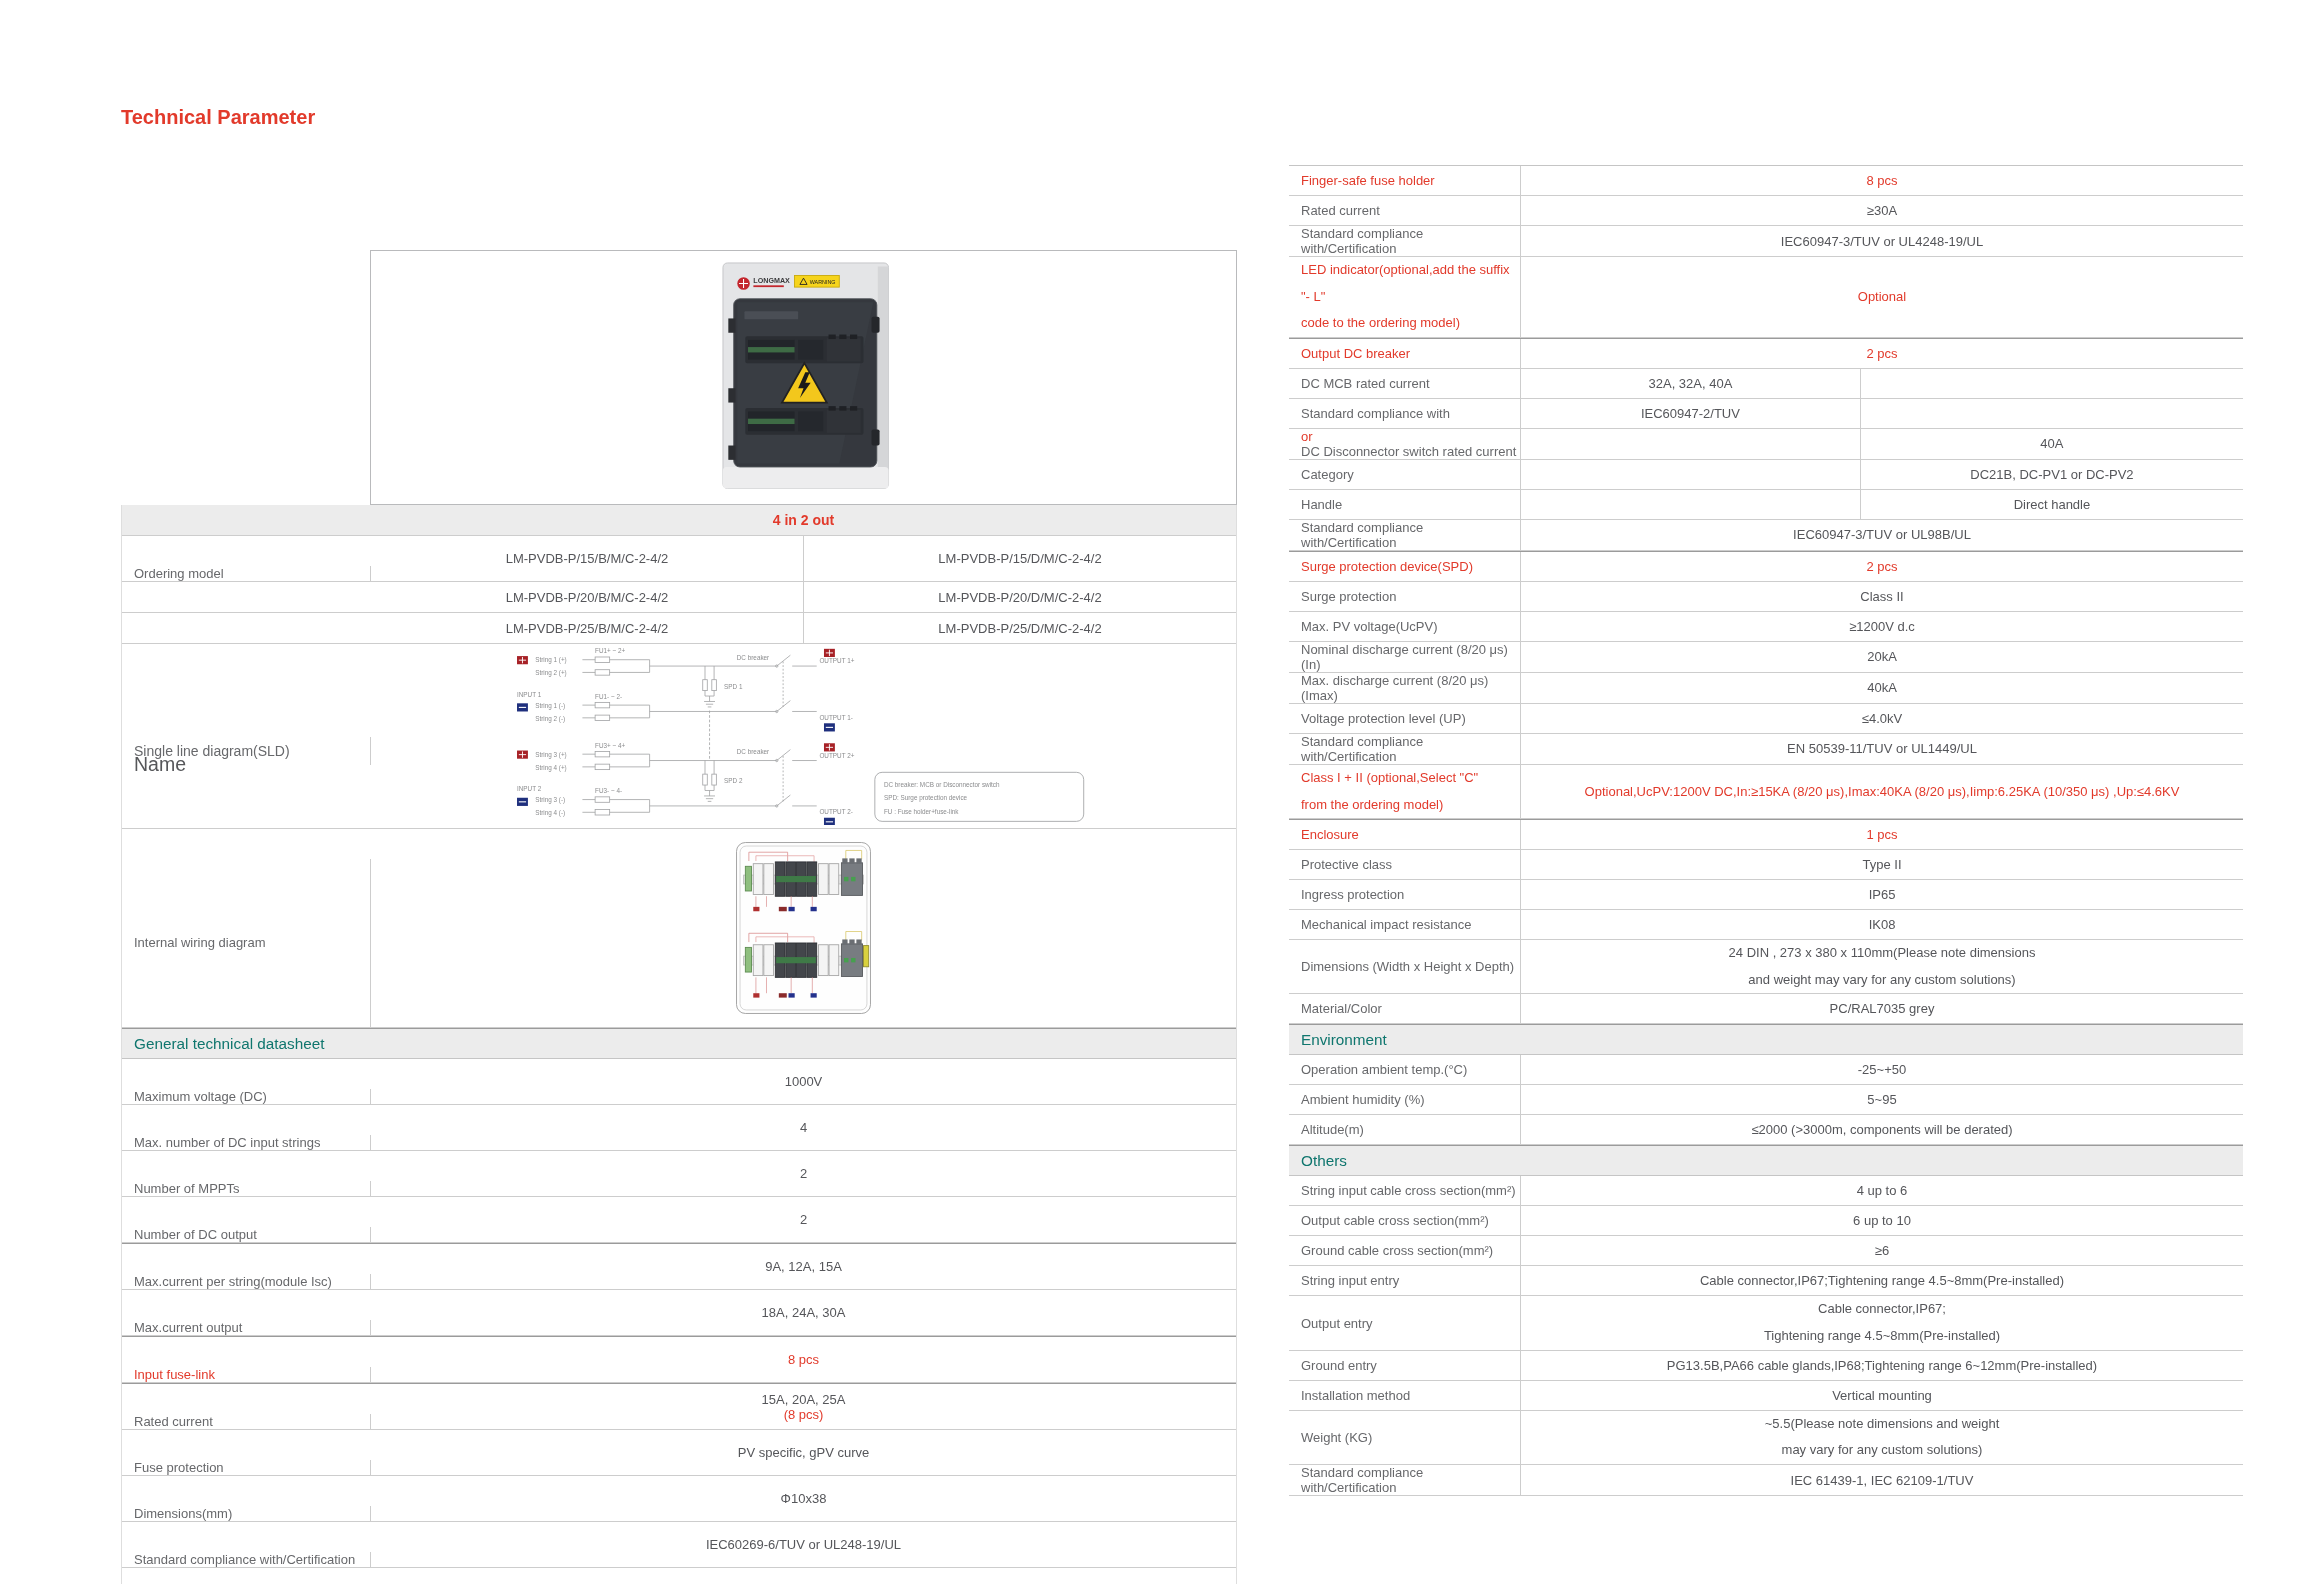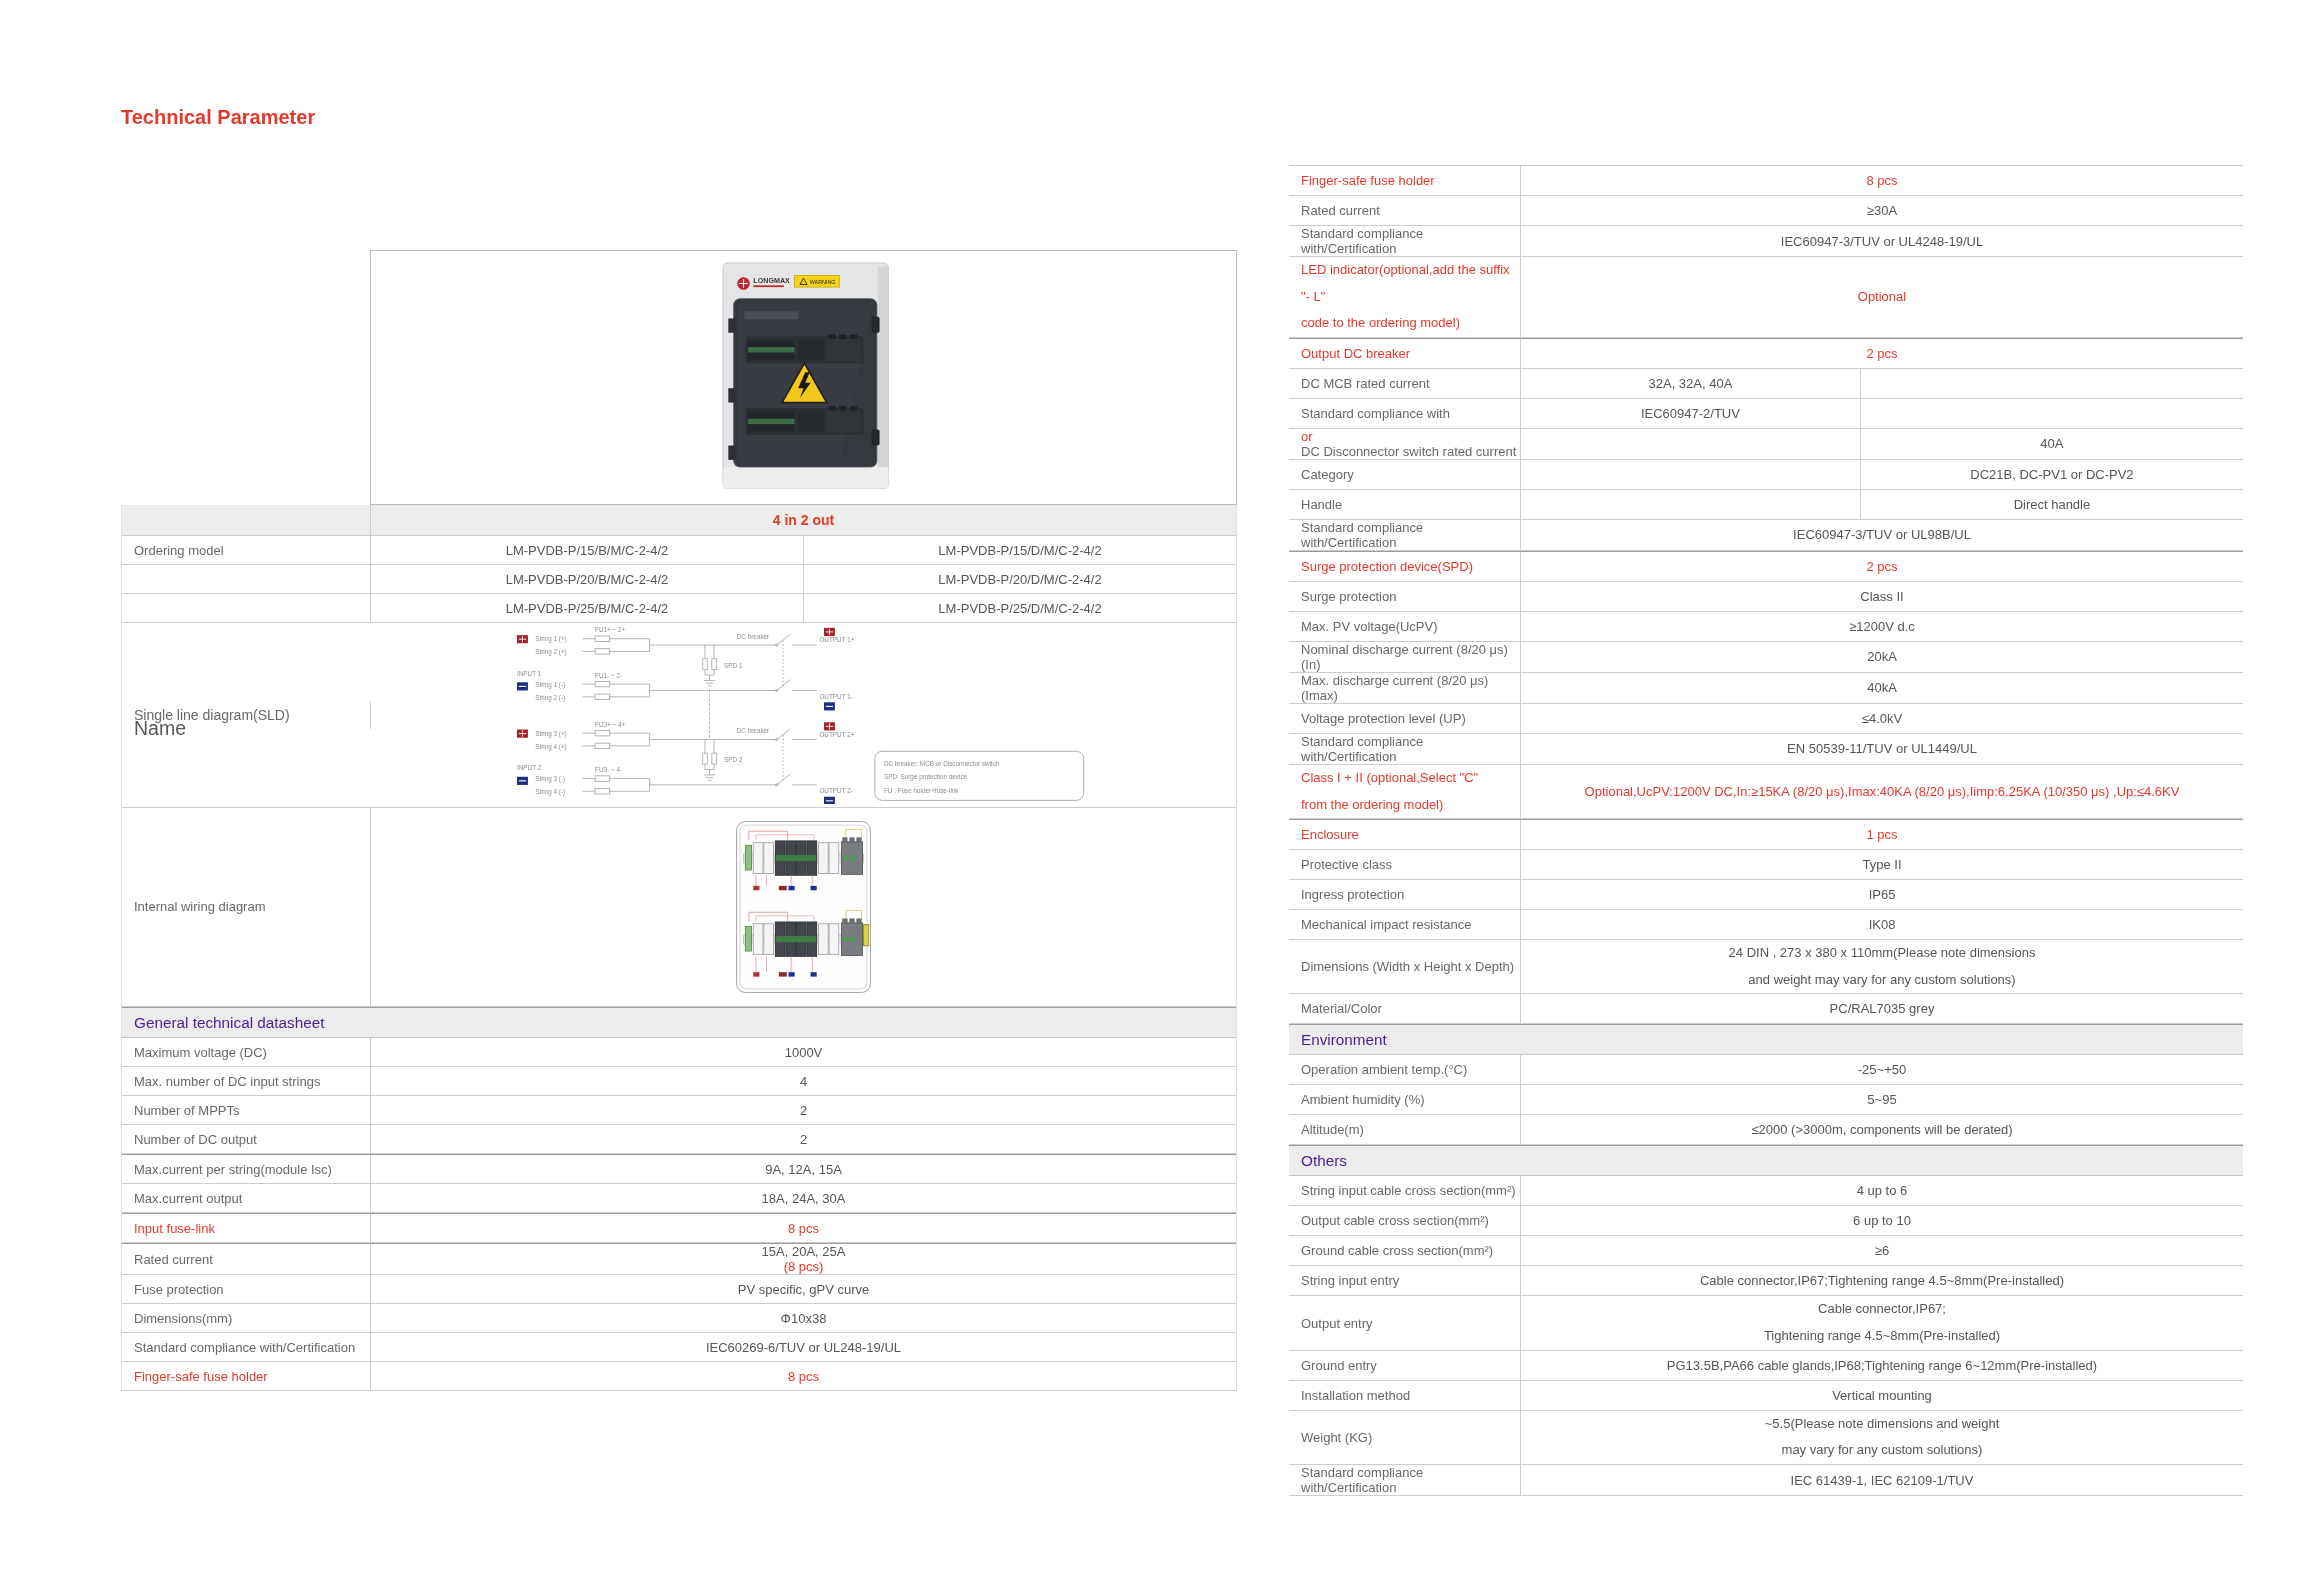--- a/index.html
+++ b/index.html
@@ -11,25 +11,25 @@
   .trow{display:flex;align-items:stretch;border-bottom:0.9px solid #cdcdcd;min-height:28px;font-size:13px;color:#55565a;background:#fff;}
   .trow.sep{border-top:0.9px solid #9b9b9b;}
   .trow.tall{min-height:56px;}
   .lab{display:flex;flex-direction:column;justify-content:center;align-items:flex-start;
        padding-left:12px;border-right:0.9px solid #cdcdcd;color:#67686b;box-sizing:border-box;}
   .val{flex:1;display:flex;flex-direction:column;justify-content:center;align-items:center;text-align:center;}
   .val div,.lab div{line-height:2.05;}
   .bl{border-left:0.9px solid #cdcdcd;}
   .red{color:#e23a2b;}
   .sec{background:#ececec;border-bottom:0.9px solid #c5c5c5;border-top:0.9px solid #9b9b9b;
-       min-height:29px;display:flex;align-items:center;padding-left:12px;font-size:15.3px;color:#4c1d95;}
+       min-height:29px;display:flex;align-items:center;padding-left:12px;font-size:15.3px;color:#0f766e;}
 
   
   #left-table{position:absolute;left:121px;top:250px;width:1116px;}
-  #left-table .lab{width:249px;min-width:249px;}
+  #left-table .lab{width:249px;min-width:249px;margin-top:30px;}
   #left-table .val.sub{flex:1;}
   .img-row{display:flex;}
   .img-spacer{width:249px;}
   .img-cell{flex:1;height:255px;border:0.9px solid #b9babc;box-sizing:border-box;
             display:flex;align-items:center;justify-content:center;background:#fff;}
   #left-main{border-left:0.9px solid #dedede;border-right:0.9px solid #dedede;}
   .grey-head{background:#ececec;min-height:30px;border-top:none;}
   .grey-head .lab{background:#ececec;}
   .grey-head .val{font-weight:700;font-size:14px;color:#e23a2b;}
   .diag-row .lab{position:relative;}

